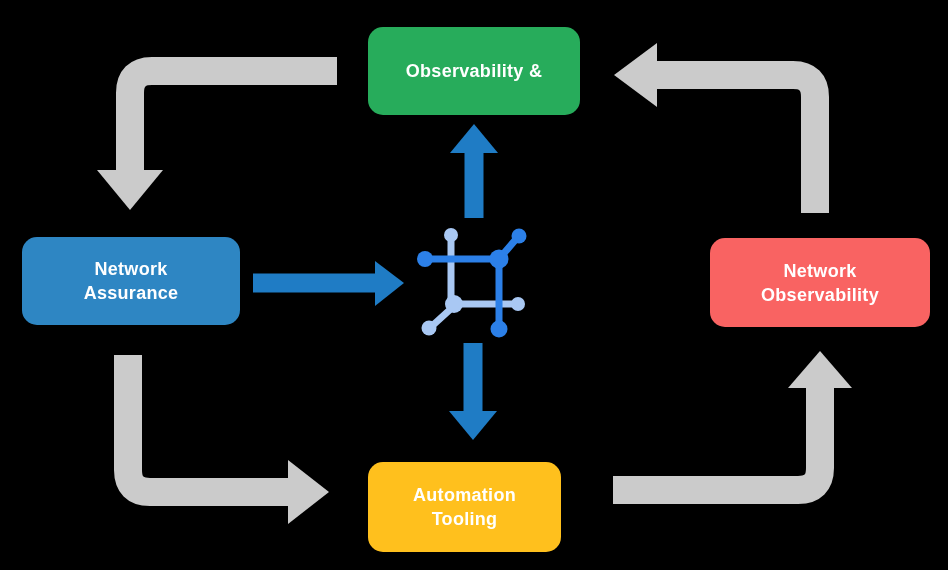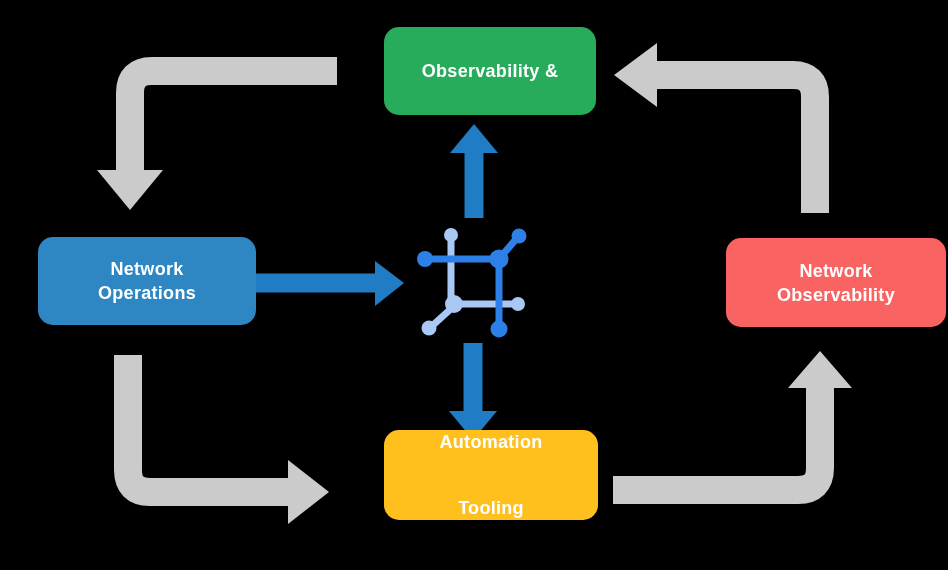--- a/index.html
+++ b/index.html
@@ -21,26 +21,25 @@
     border-radius: 15px;
     display: flex;
     flex-direction: column;
     align-items: center;
     justify-content: center;
     text-align: center;
     font-size: 18px;
     font-weight: bold;
     letter-spacing: 0.3px;
     line-height: 24px;
-    margin-left: 16px;
   }
   .node-observability { left: 368px; top: 27px;  width: 212px; height: 88px; }
   .node-operations    { left: 22px;  top: 237px; width: 218px; height: 88px; }
   .node-infrastructure{ left: 710px; top: 238px; width: 220px; height: 89px; }
-  .node-automation    { left: 368px; top: 430px; width: 214px; height: 90px; justify-content: space-between; }
+  .node-automation    { left: 368px; top: 462px; width: 193px; height: 90px; }
   .cycle-arrow-path { fill: none; stroke-width: 28px; }
   .flow-arrow-path  { fill: none; stroke-width: 19px; }
   .icon-line { fill: none; stroke-width: 7px; stroke-linecap: round; }
 </style>
 </head>
 <body>
 
 <div class="canvas" style="background: rgb(0, 0, 0);">
 
   <svg class="arrows-svg" viewBox="0 0 948 570">
@@ -94,21 +93,21 @@
       <circle cx="84" cy="107" r="8.5" style="fill: rgb(44, 128, 232);"></circle>
     </g>
   </svg>
 
   <div class="node node-observability" style="background: rgb(39, 172, 91); color: rgb(255, 255, 255);">
     <div>Observability &amp;</div>
   </div>
 
   <div class="node node-operations" style="background: rgb(46, 134, 195); color: rgb(255, 255, 255);">
     <div>Network</div>
-    <div>Operations</div>
+    <div>Assurance</div>
   </div>
 
   <div class="node node-infrastructure" style="background: rgb(249, 99, 98); color: rgb(255, 255, 255);">
     <div>Network</div>
     <div>Observability</div>
   </div>
 
   <div class="node node-automation" style="background: rgb(255, 192, 29); color: rgb(255, 255, 255);">
     <div>Automation</div>
     <div>Tooling</div>

